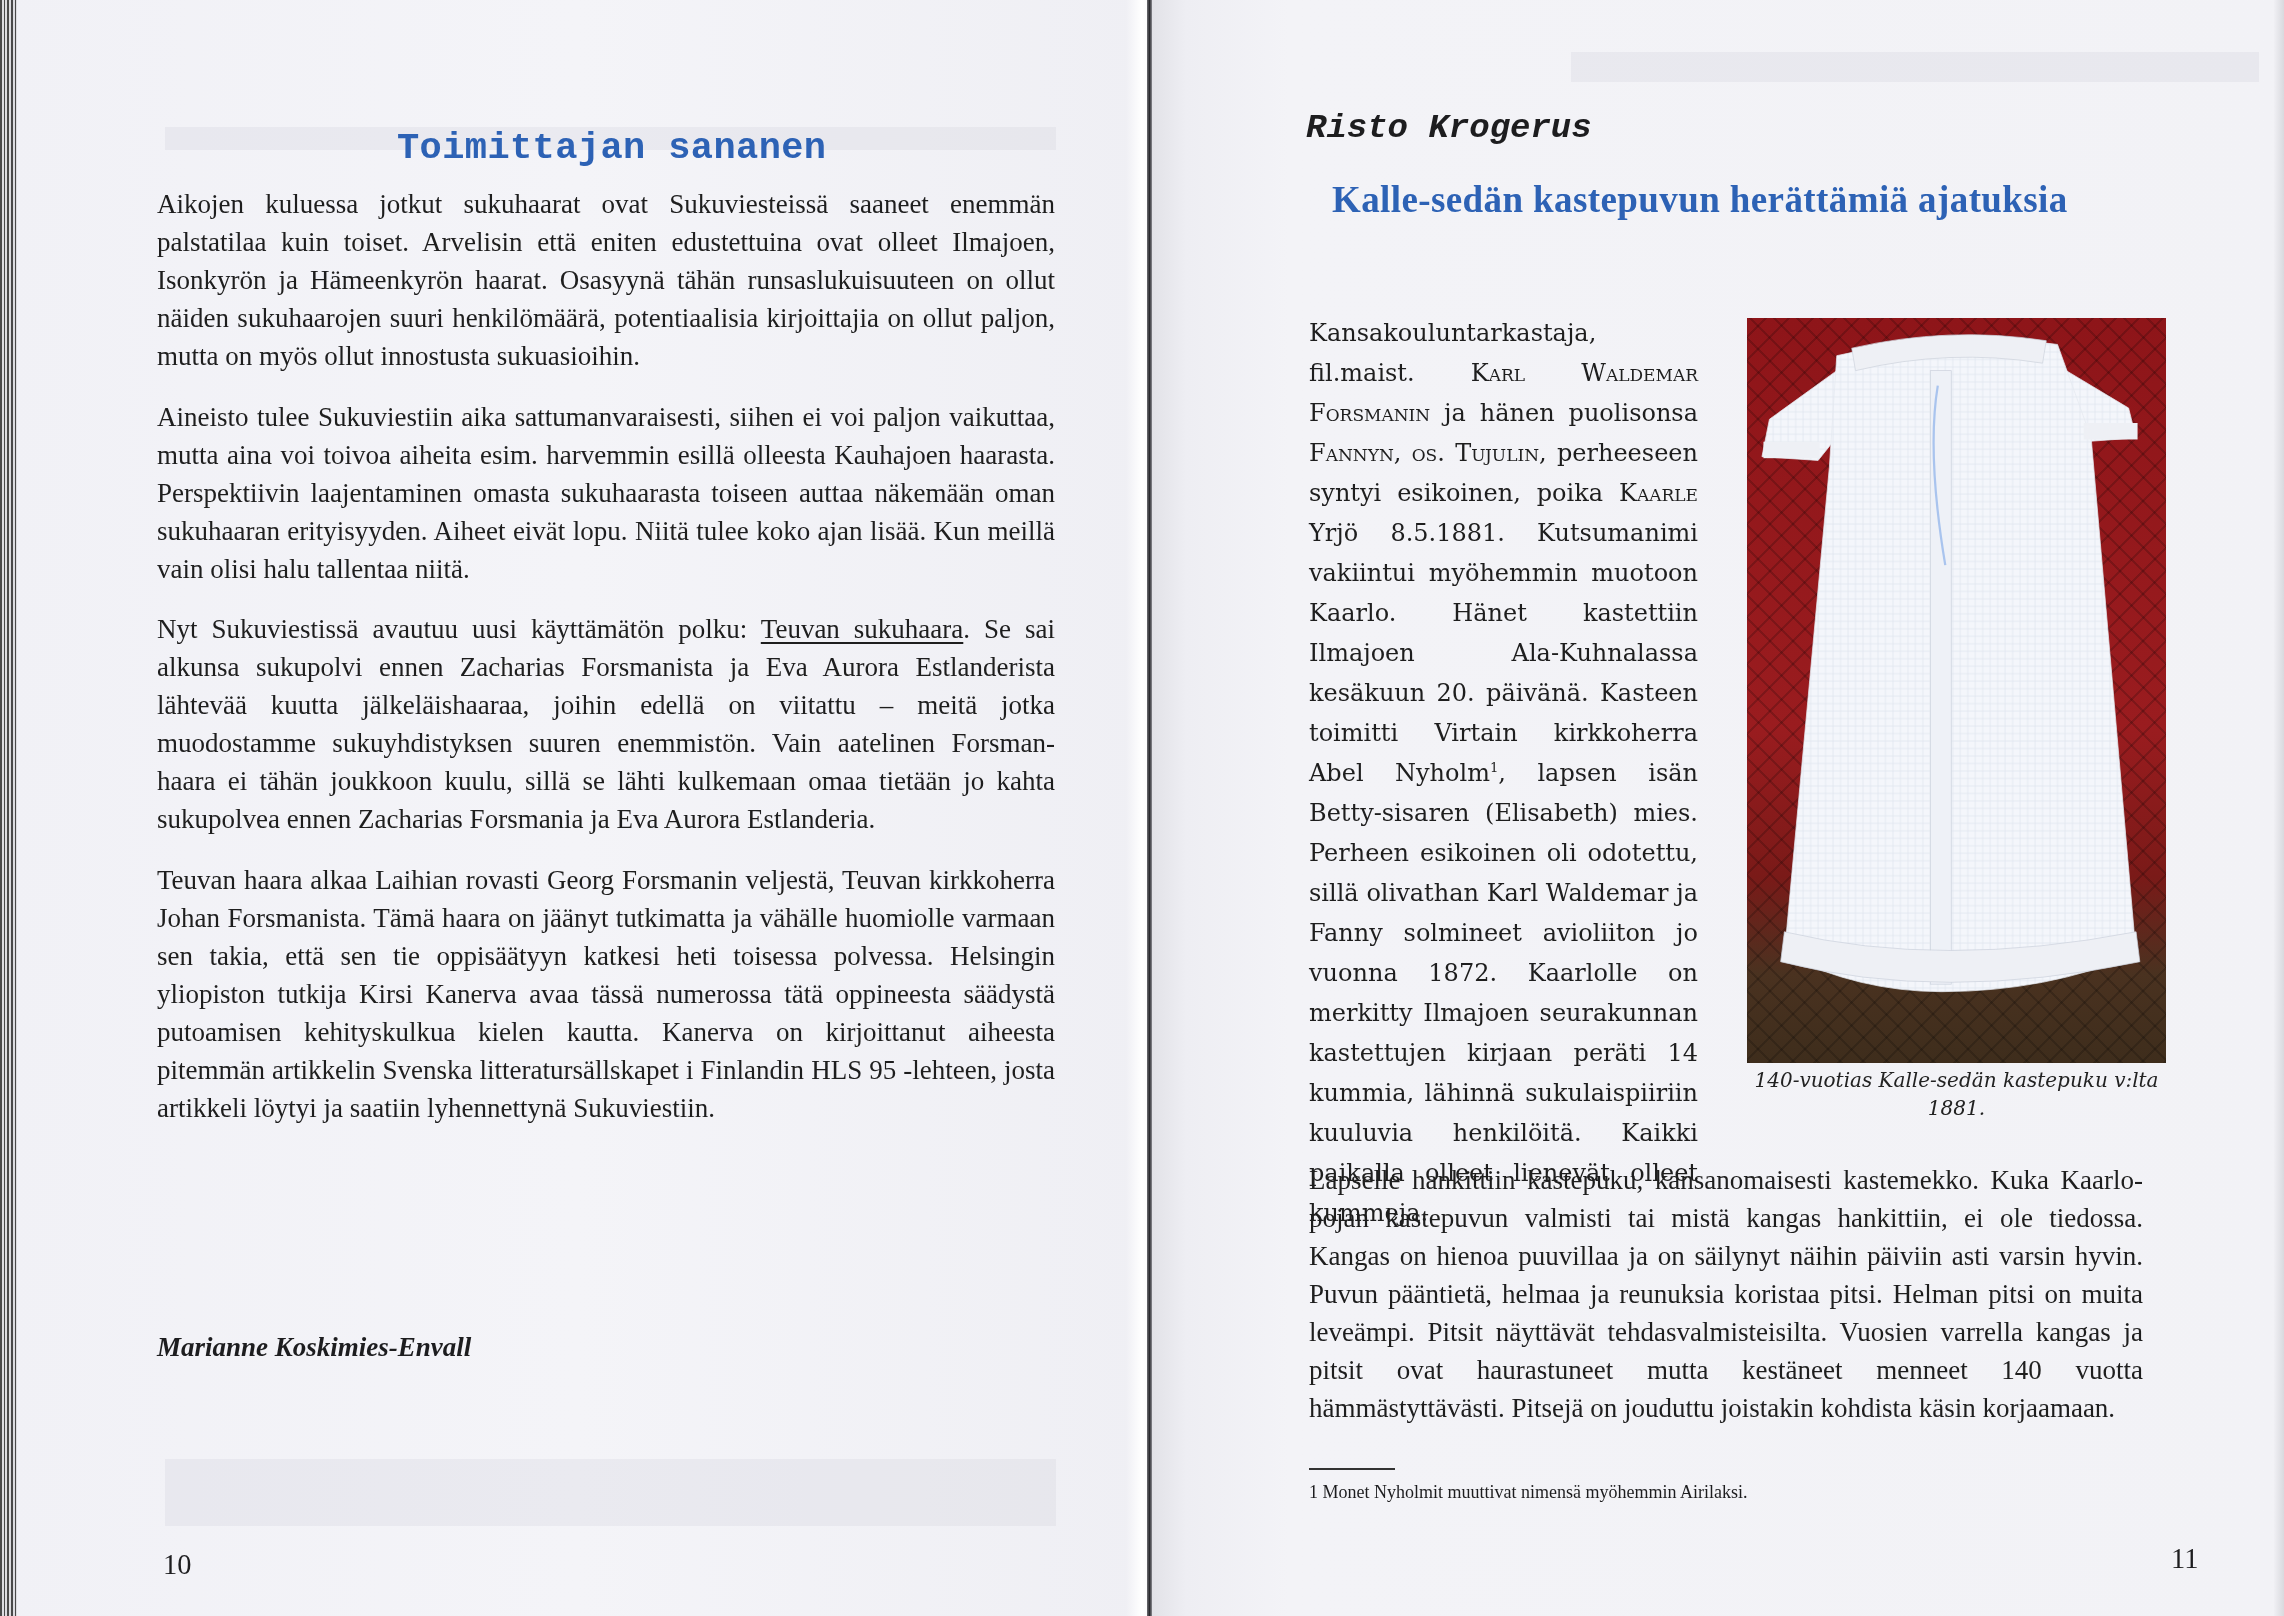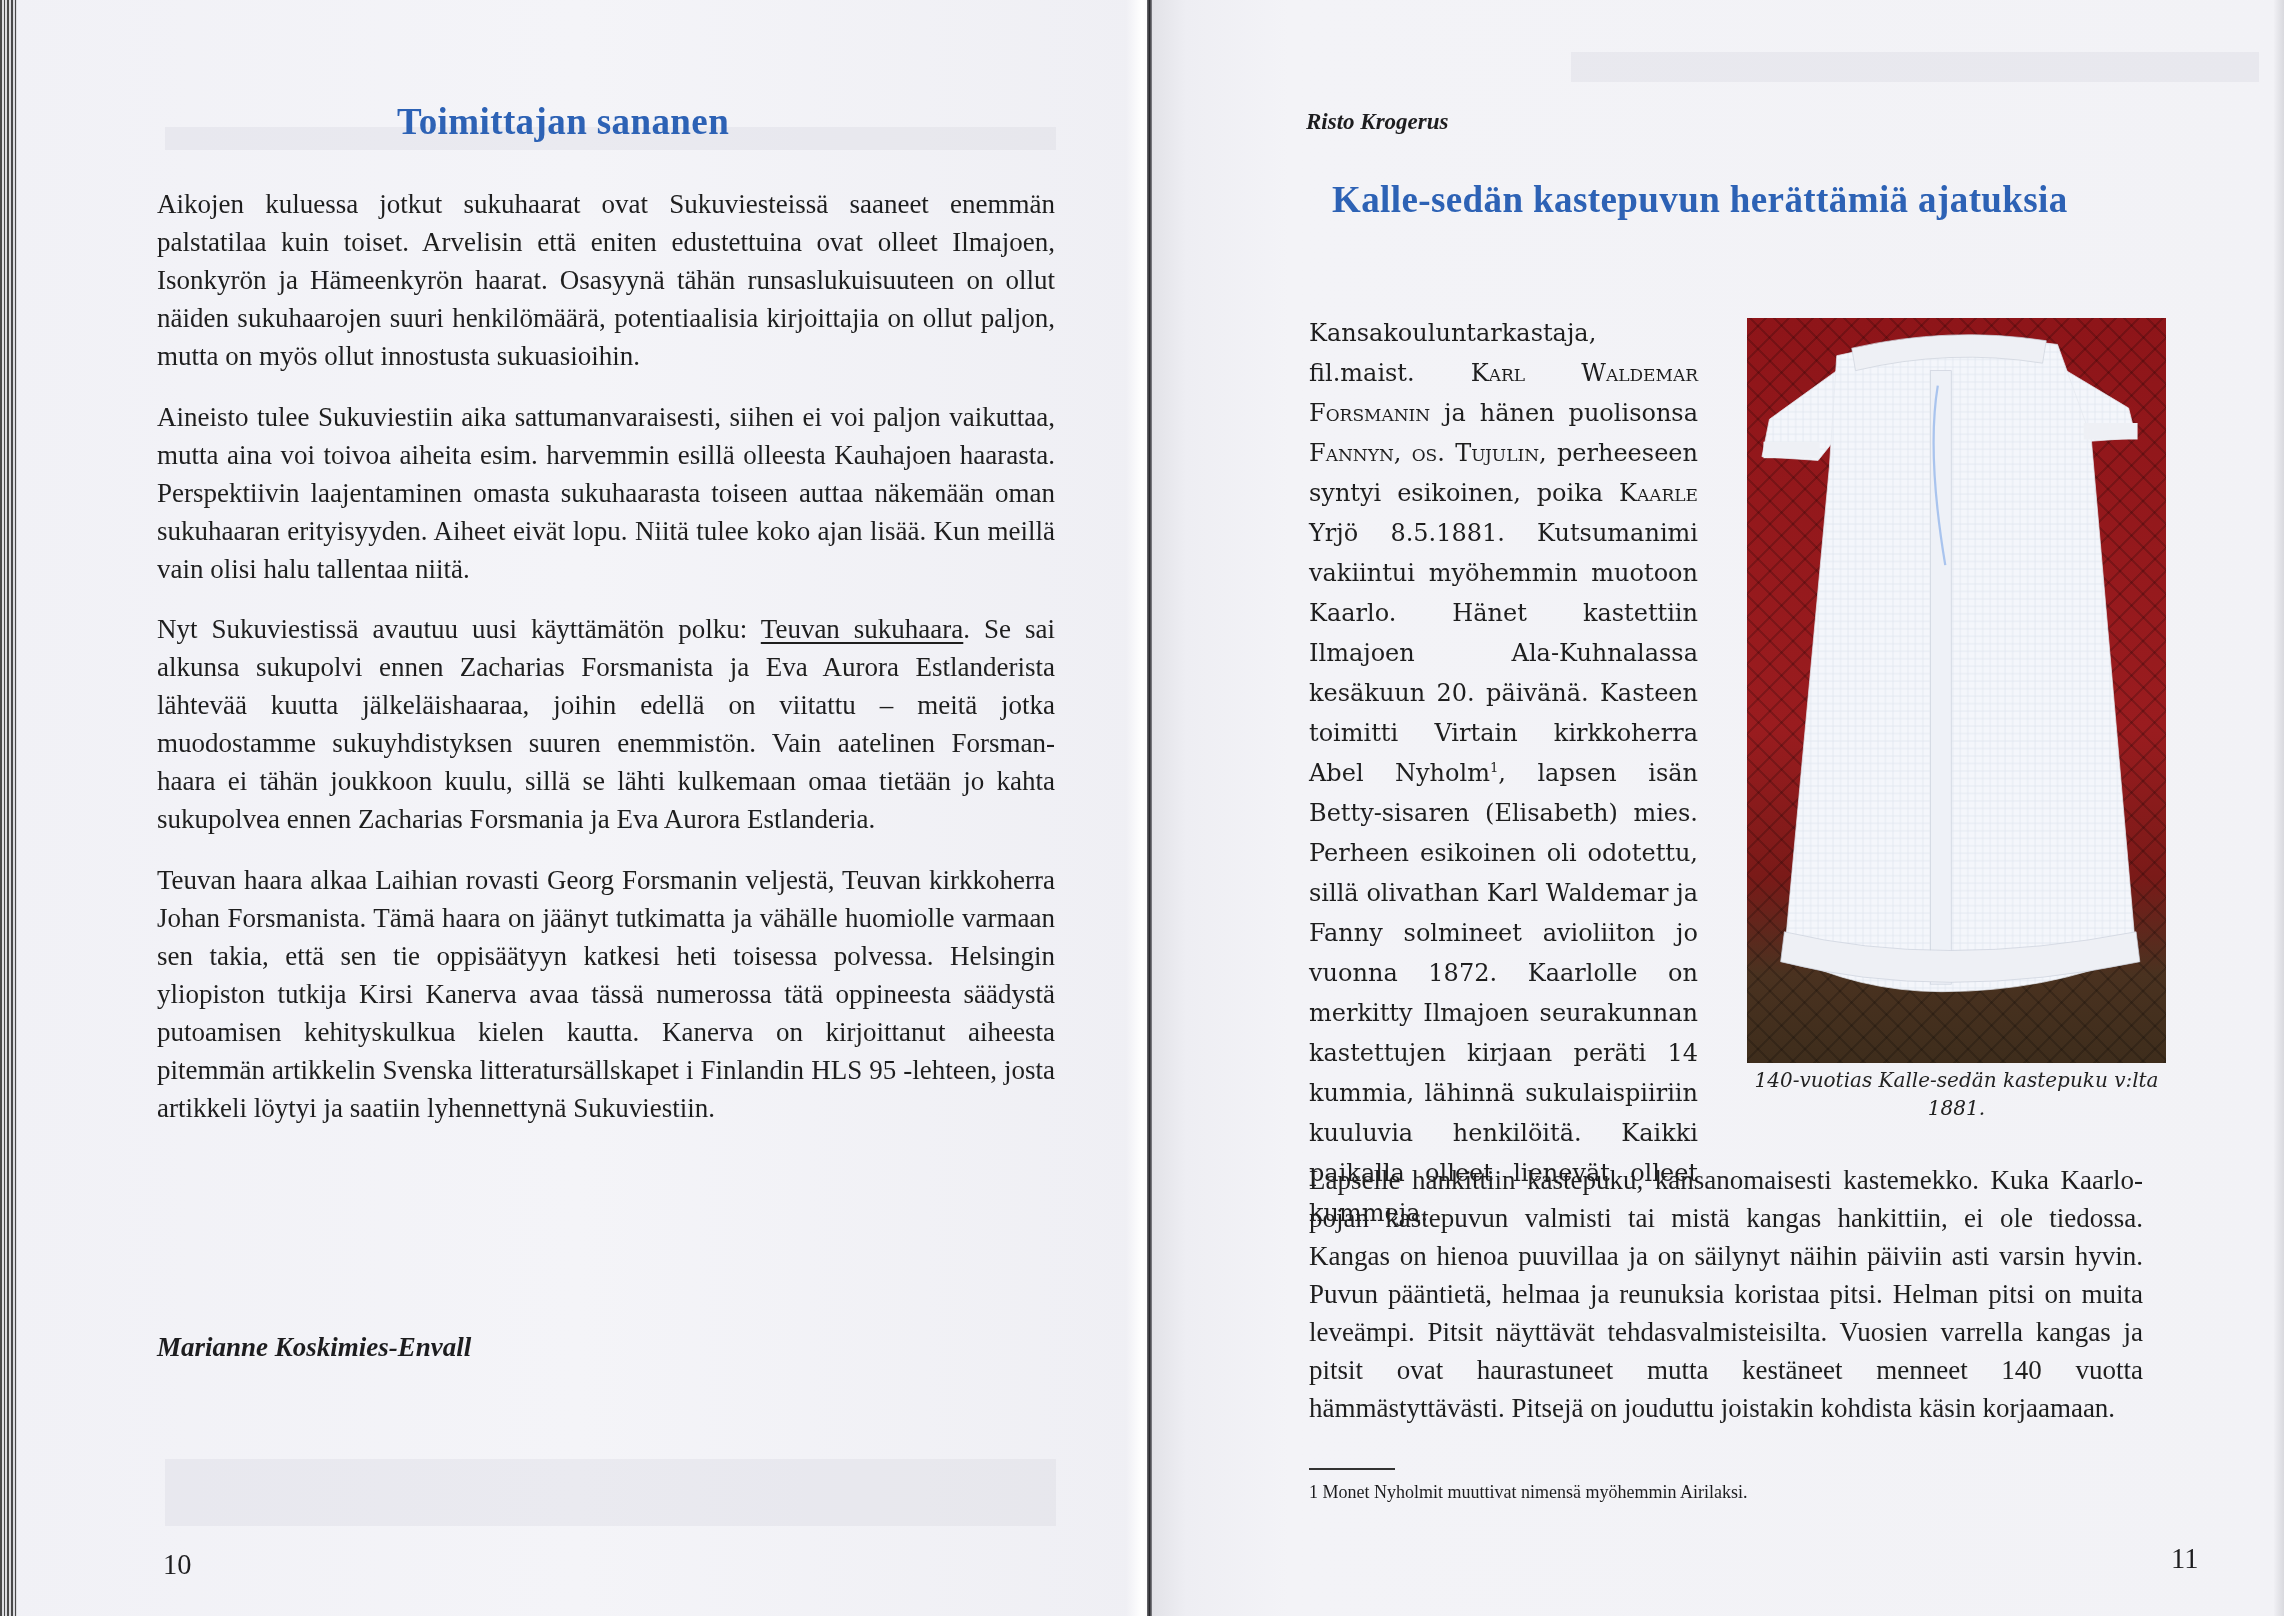--- a/index.html
+++ b/index.html
@@ -25,37 +25,37 @@
     background:linear-gradient(90deg,rgba(255,255,255,0) 0%,#ffffff 60%,#fafafa 100%); }
   .spine-line { position:absolute; left:1147px; top:0; width:5.2px; height:1616px;
     background:linear-gradient(90deg,#6d6d72,#2a2a2e 50%,#8a8a90); }
   .right-edge { position:absolute; right:0; top:0; width:10.5px; height:1616px;
     background:linear-gradient(90deg,#f0f0f4,#d9d9de); }
 
   .heading {
     color:#2d62b5; font-family:"Liberation Serif", serif; font-weight:bold;
     letter-spacing:0.4px;
   }
-  #left-title { position:absolute; left:397px; top:100px; font-size:37px; }
+  #left-title { position:absolute; left:397px; top:127px; font-size:37px;font-family:Liberation Mono, monospace; }
   .body-text {
     position:absolute; font-family:"Liberation Serif", serif;
     font-size:27px; line-height:38px; text-align:justify;
     hyphens:manual; color:#1e1e1e;
   }
   .para { margin:0 0 22.5px 0; }
   #left-body { left:157px; top:185px; width:898px; }
   .underline { text-decoration:underline; text-underline-offset:3.7px; }
   .signature { font-style:italic; font-weight:bold; font-family:"Liberation Serif", serif;
     font-size:27px; position:absolute; left:157px; top:1332px; }
   .page-number { position:absolute; font-family:"Liberation Serif", serif; font-size:28.4px; }
   #left-page-number { left:163px; top:1549px; }
   #right-page-number { left:1019px; top:1543px; }
 
-  #right-author { position:absolute; left:154px; top:109px; font-size:23px;
-    font-style:italic; font-weight:bold; font-family:Liberation Serif, serif; }
+  #right-author { position:absolute; left:154px; top:109px; font-size:34px;
+    font-style:italic; font-weight:bold; font-family:Liberation Mono, monospace; }
   #right-title { position:absolute; left:180px; top:178px; font-size:37px; }
 
   #intro-text { left:157px; top:313px; width:389px;
     font-family:"DejaVu Serif", serif; font-size:24px; line-height:40px; }
   .sc { font-variant:small-caps; }
   sup { font-size:0.55em; line-height:0; }
 
   #figure { position:absolute; left:595px; top:318px; width:407px; height:760px; }
   #photo { width:419px; height:745px; position:relative; overflow:hidden;
     background:

